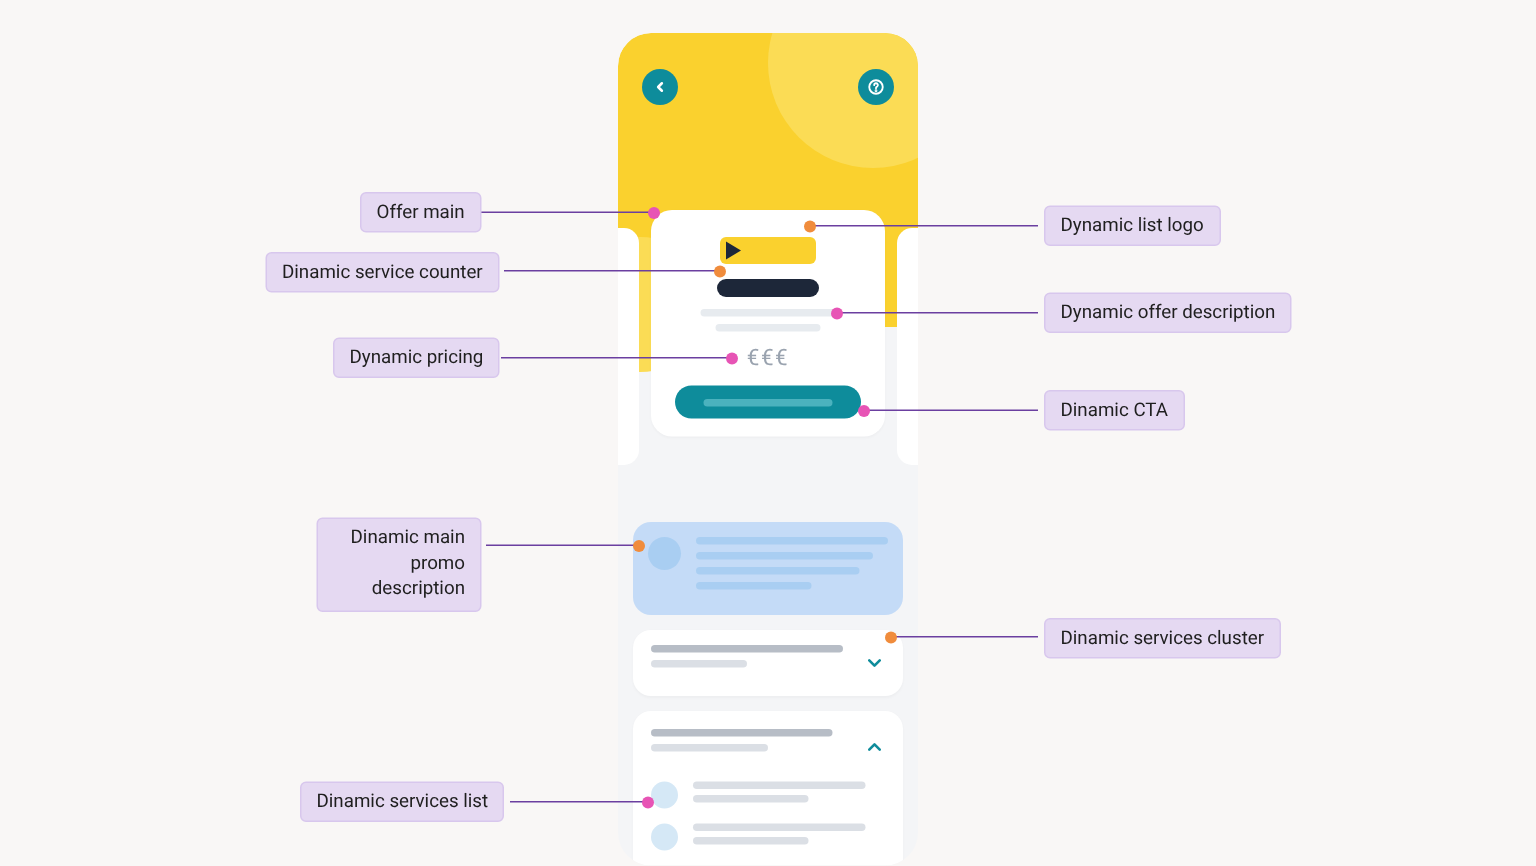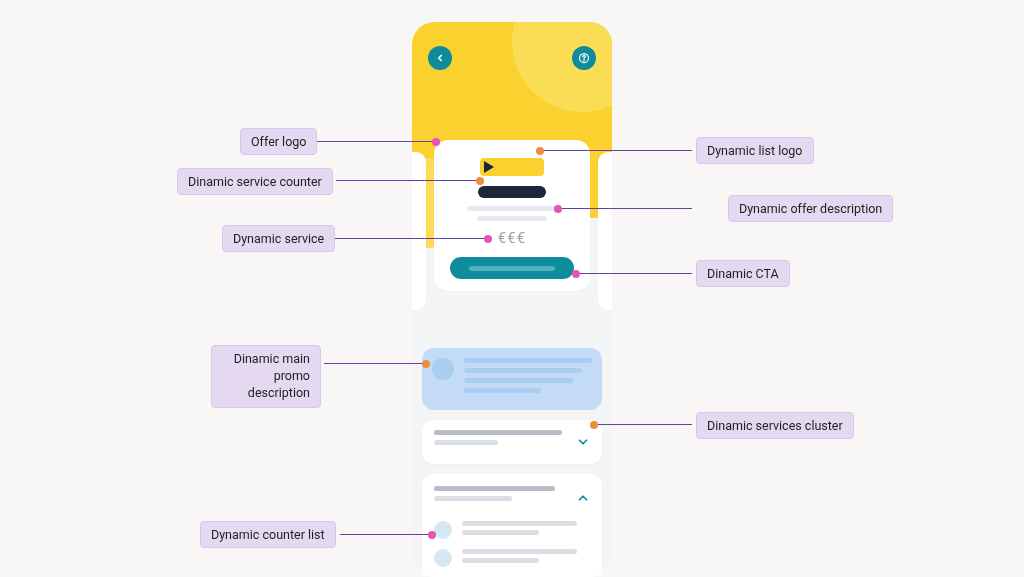--- a/index.html
+++ b/index.html
@@ -288,29 +288,29 @@
     border-radius: 50%;
   }
   .connector.to-right::after { right: -4px; }
   .connector.to-left::after { left: -4px; }
   .dot-pink::after { background: #e754b5; }
   .dot-orange::after { background: #f08c3c; }
 </style>
 </head>
 <body>
 
-<div class="label" style="top:128px; left:240px;">Offer logo</div>
+<div class="label" style="top:128px; left:240px;">Offer main</div>
 <div class="label" style="top:168px; left:177px;">Dinamic service counter</div>
-<div class="label" style="top:225px; left:222px;">Dynamic service</div>
+<div class="label" style="top:225px; left:222px;">Dynamic pricing</div>
 <div class="label right-align" style="top:345px; left:211px; width:110px; white-space:pre-line;">Dinamic main
 promo description</div>
-<div class="label" style="top:521px; left:200px;">Dynamic counter list</div>
+<div class="label" style="top:521px; left:200px;">Dinamic services list</div>
 
 <div class="label" style="top:137px; left:696px;">Dynamic list logo</div>
-<div class="label" style="top:195px; left:696px;margin-left:32px;">Dynamic offer description</div>
+<div class="label" style="top:195px; left:696px;">Dynamic offer description</div>
 <div class="label" style="top:260px; left:696px;">Dinamic CTA</div>
 <div class="label" style="top:412px; left:696px;">Dinamic services cluster</div>
 
 <div class="connector to-right dot-pink" style="top:141px; left:316px; width:120px;"></div>
 <div class="connector to-right dot-orange" style="top:180px; left:336px; width:144px;"></div>
 <div class="connector to-right dot-pink" style="top:238px; left:334px; width:154px;"></div>
 <div class="connector to-right dot-orange" style="top:363px; left:324px; width:102px;"></div>
 <div class="connector to-right dot-pink" style="top:534px; left:340px; width:92px;"></div>
 
 <div class="connector to-left dot-orange" style="top:150px; left:540px; width:152px;"></div>

